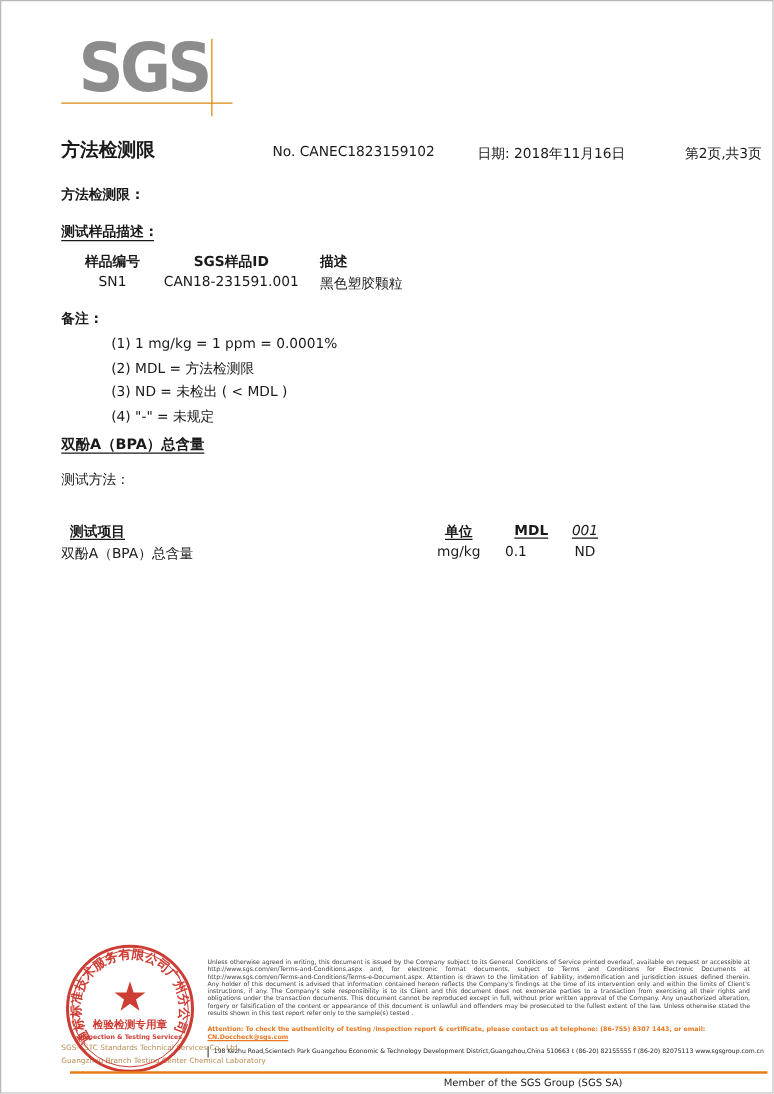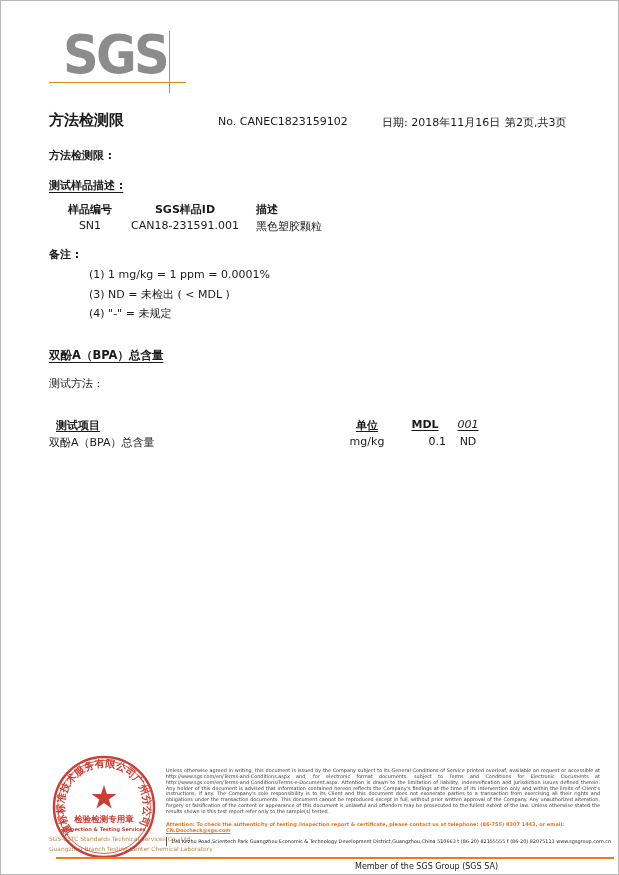--- a/index.html
+++ b/index.html
@@ -16,21 +16,21 @@
     font-size:54px; font-weight:bold; color:#8c8c8c;
     letter-spacing:-3px; transform:scaleX(.92); transform-origin:left top;
   }
   .logo-hline { position:absolute; left:48px; top:81px; width:137px; height:1px; background:#d9890f; }
   .logo-vline { position:absolute; left:168px; top:30px; width:1px; height:62px; background:#d9890f; }
 
   
   .doc-title  { position:absolute; left:48px;  top:110px; font-size:15px; font-weight:bold; }
   .report-no  { position:absolute; left:217px; top:114px; font-size:11px; }
   .doc-date   { position:absolute; left:381px; top:114px; font-size:11px; }
-  .page-info  { position:absolute; left:504px; top:114px; font-size:11px; }
+  .page-info  { position:absolute; left:547px; top:114px; font-size:11px; }
 
   
   .results-label     { position:absolute; left:48px; top:147px; font-size:11px; font-weight:bold; }
   .sample-desc-label { position:absolute; left:48px; top:177px; font-size:11px; font-weight:bold;
                        text-decoration:underline; text-underline-offset:3px; }
 
   
   .st-h1 { position:absolute; left:58px;  top:201px; width:62px;  font-size:11px; font-weight:bold; text-align:center; }
   .st-h2 { position:absolute; left:128px; top:201px; width:112px; font-size:11px; font-weight:bold; text-align:center; }
   .st-h3 { position:absolute; left:255px; top:201px; font-size:11px; font-weight:bold; }
@@ -52,21 +52,21 @@
   .rt-hitem { position:absolute; left:55px;  top:417px; font-size:11px; font-weight:bold;
               text-decoration:underline; text-underline-offset:2px; }
   .rt-hunit { position:absolute; left:343px; top:417px; width:46px; text-align:center; font-size:11px; font-weight:bold;
               text-decoration:underline; text-underline-offset:2px; }
   .rt-hmdl  { position:absolute; left:403px; top:417px; width:42px; text-align:center; font-size:11px; font-weight:bold;
               text-decoration:underline; text-underline-offset:2px; }
   .rt-hsmp  { position:absolute; left:446px; top:417px; width:42px; text-align:center; font-size:11px; font-style:italic;
               text-decoration:underline; text-underline-offset:2px; }
   .rt-citem { position:absolute; left:48px;  top:434px; font-size:11px; }
   .rt-cunit { position:absolute; left:343px; top:434px; width:46px; text-align:center; font-size:11px; }
-  .rt-cmdl  { position:absolute; left:403px; top:434px; width:42px; text-align:right; font-size:11px; }
+  .rt-cmdl  { position:absolute; left:403px; top:434px; width:42px; text-align:left; font-size:11px; }
   .rt-csmp  { position:absolute; left:446px; top:434px; width:42px; text-align:center; font-size:11px; }
 
   
   .company-lines { position:absolute; left:48px; top:834px; font-size:5.9px; line-height:9.6px;
                    color:#b98c52; white-space:nowrap; }
   .stamp { position:absolute; left:49px; top:752px; width:108px; height:108px; opacity:.9; }
 
   .disclaimer { position:absolute; left:165px; top:767px; width:434px; font-size:4.9px;
                 line-height:5.85px; color:#3c3c3c; text-align:justify; }
   .attention  { position:absolute; left:165px; top:820px; width:434px; font-size:5px;
@@ -103,20 +103,21 @@
   <div class="st-h1">样品编号</div>
   <div class="st-h2">SGS样品ID</div>
   <div class="st-h3">描述</div>
   <div class="st-c1">SN1</div>
   <div class="st-c2">CAN18-231591.001</div>
   <div class="st-c3">黑色塑胶颗粒</div>
 
   <div class="notes-label">备注 :</div>
   <div class="notes">
     <div>(1) 1 mg/kg = 1 ppm = 0.0001%</div>
+    <div>(2) MDL = 方法检测限</div>
     <div>(3) ND = 未检出 ( &lt; MDL )</div>
     <div>(4) "-" = 未规定</div>
   </div>
 
   <div class="bpa-heading">双酚A（BPA）总含量</div>
   <div class="method-label">测试方法 :</div>
 
   <div class="rt-hitem">测试项目</div>
   <div class="rt-hunit">单位</div>
   <div class="rt-hmdl">MDL</div>

